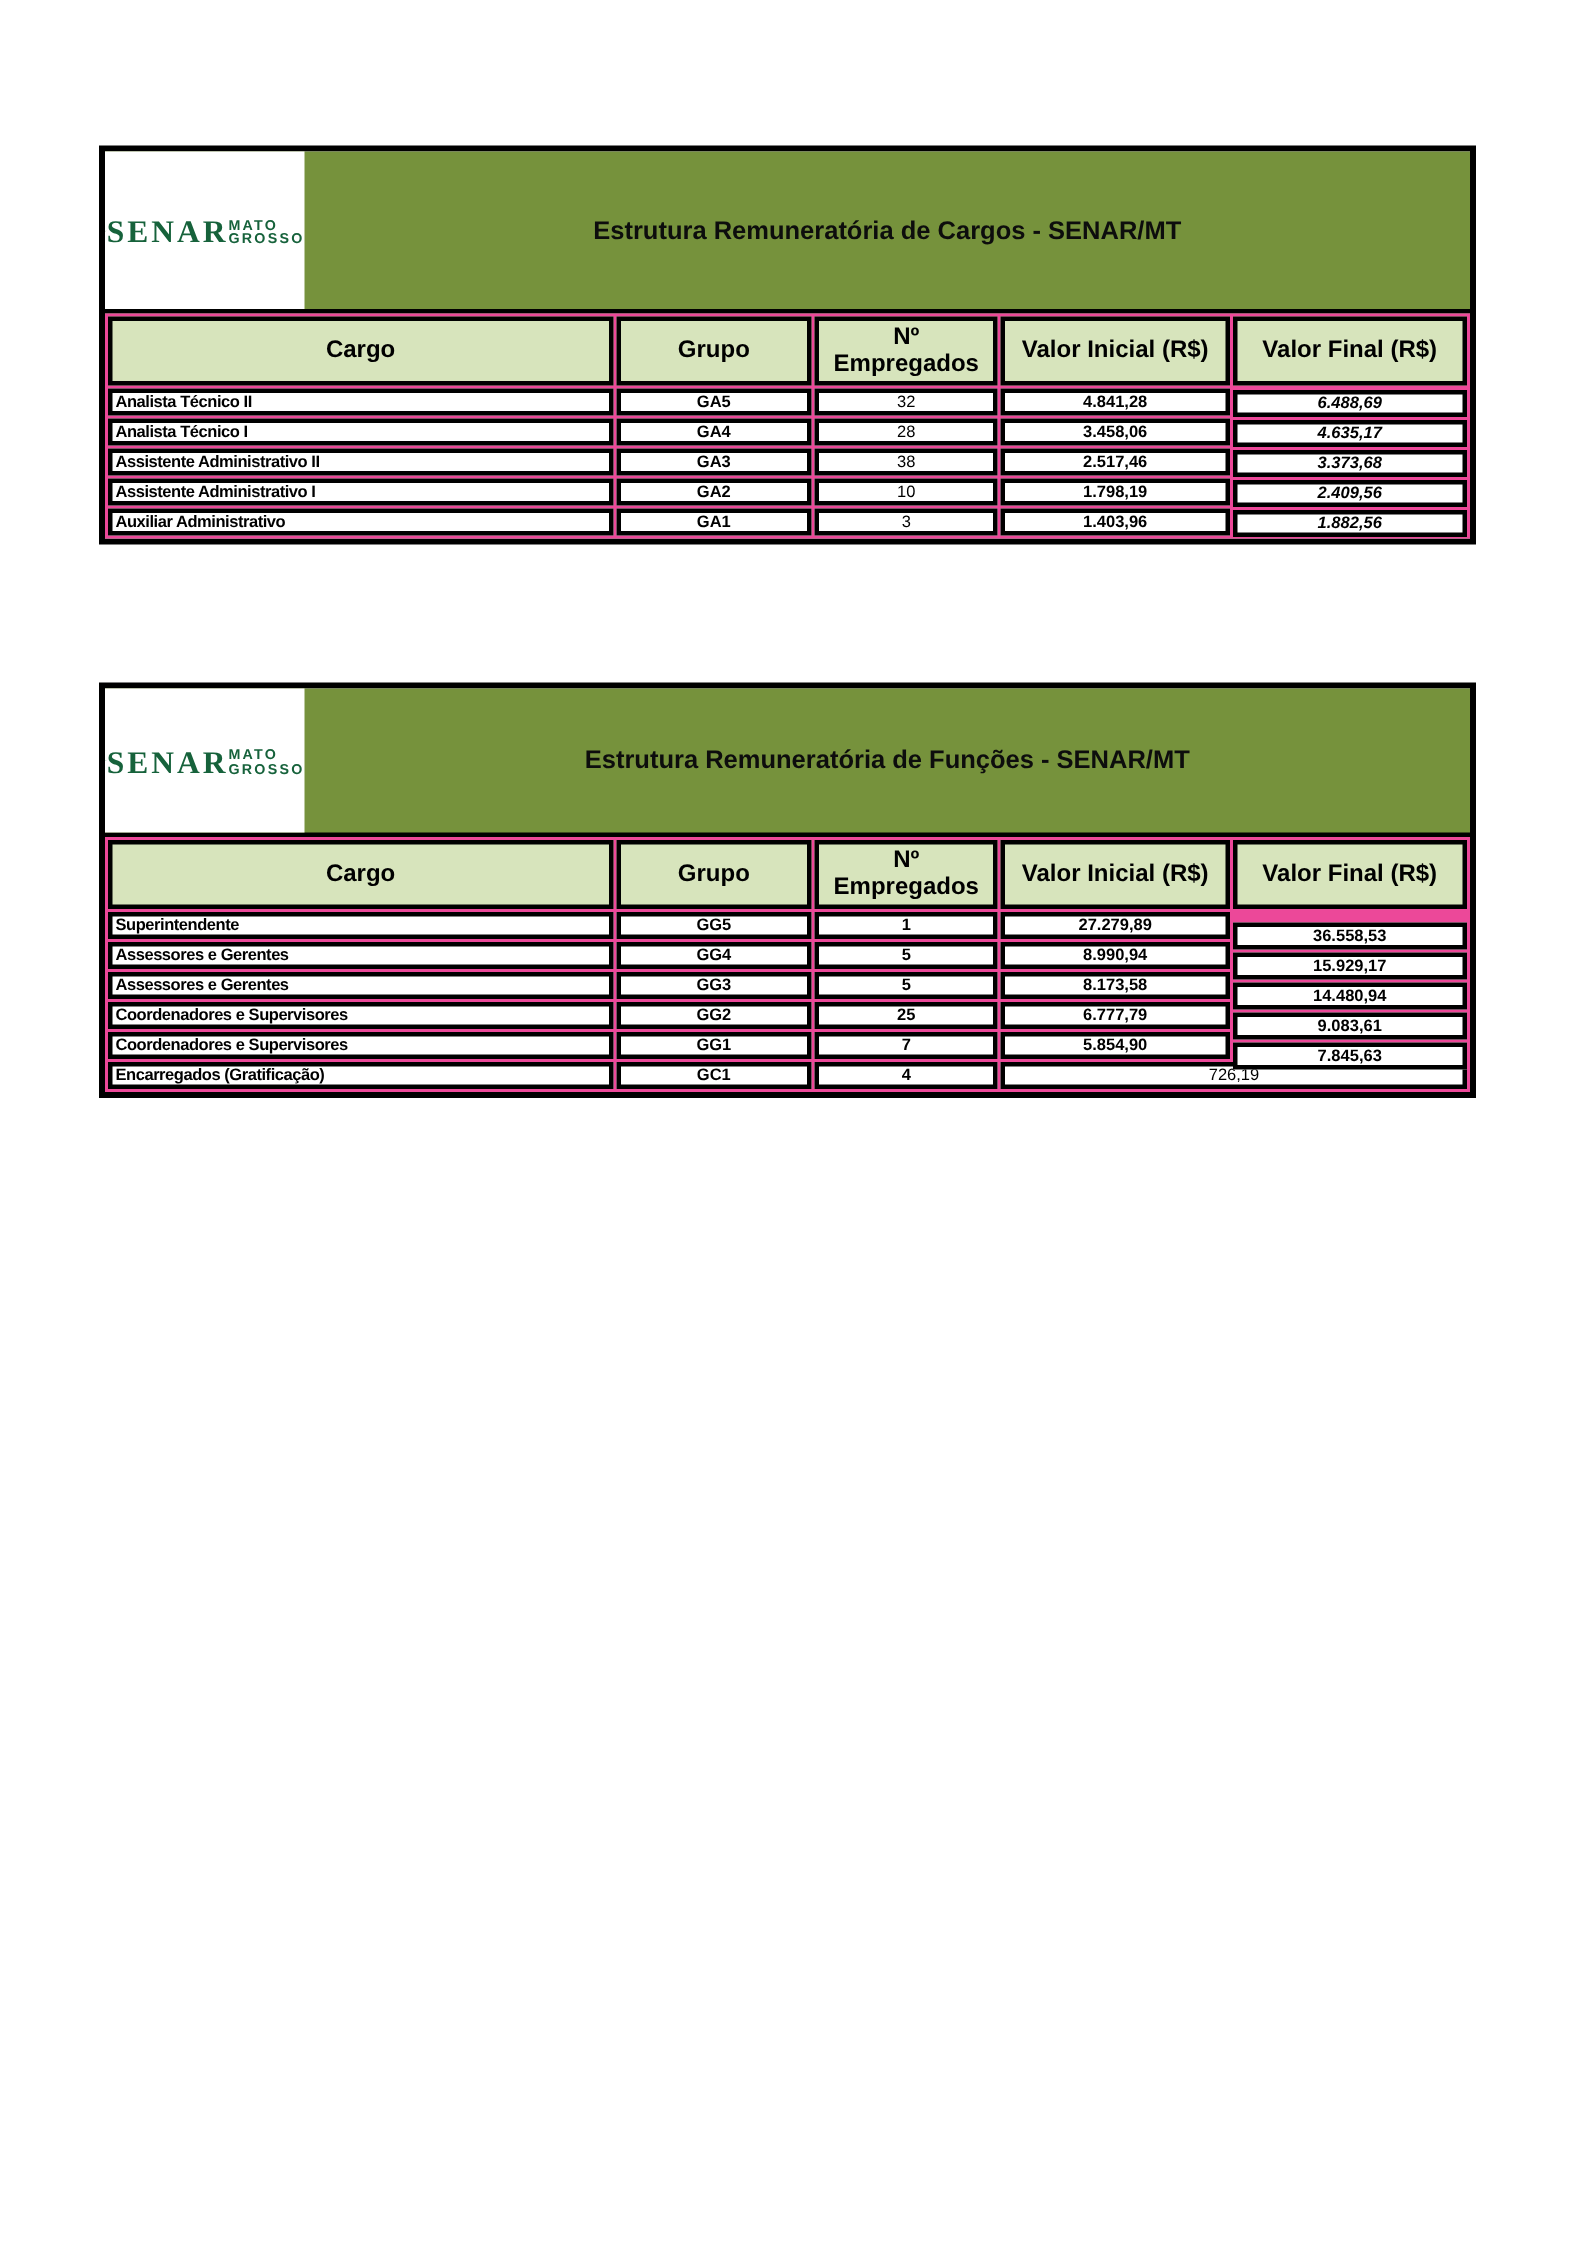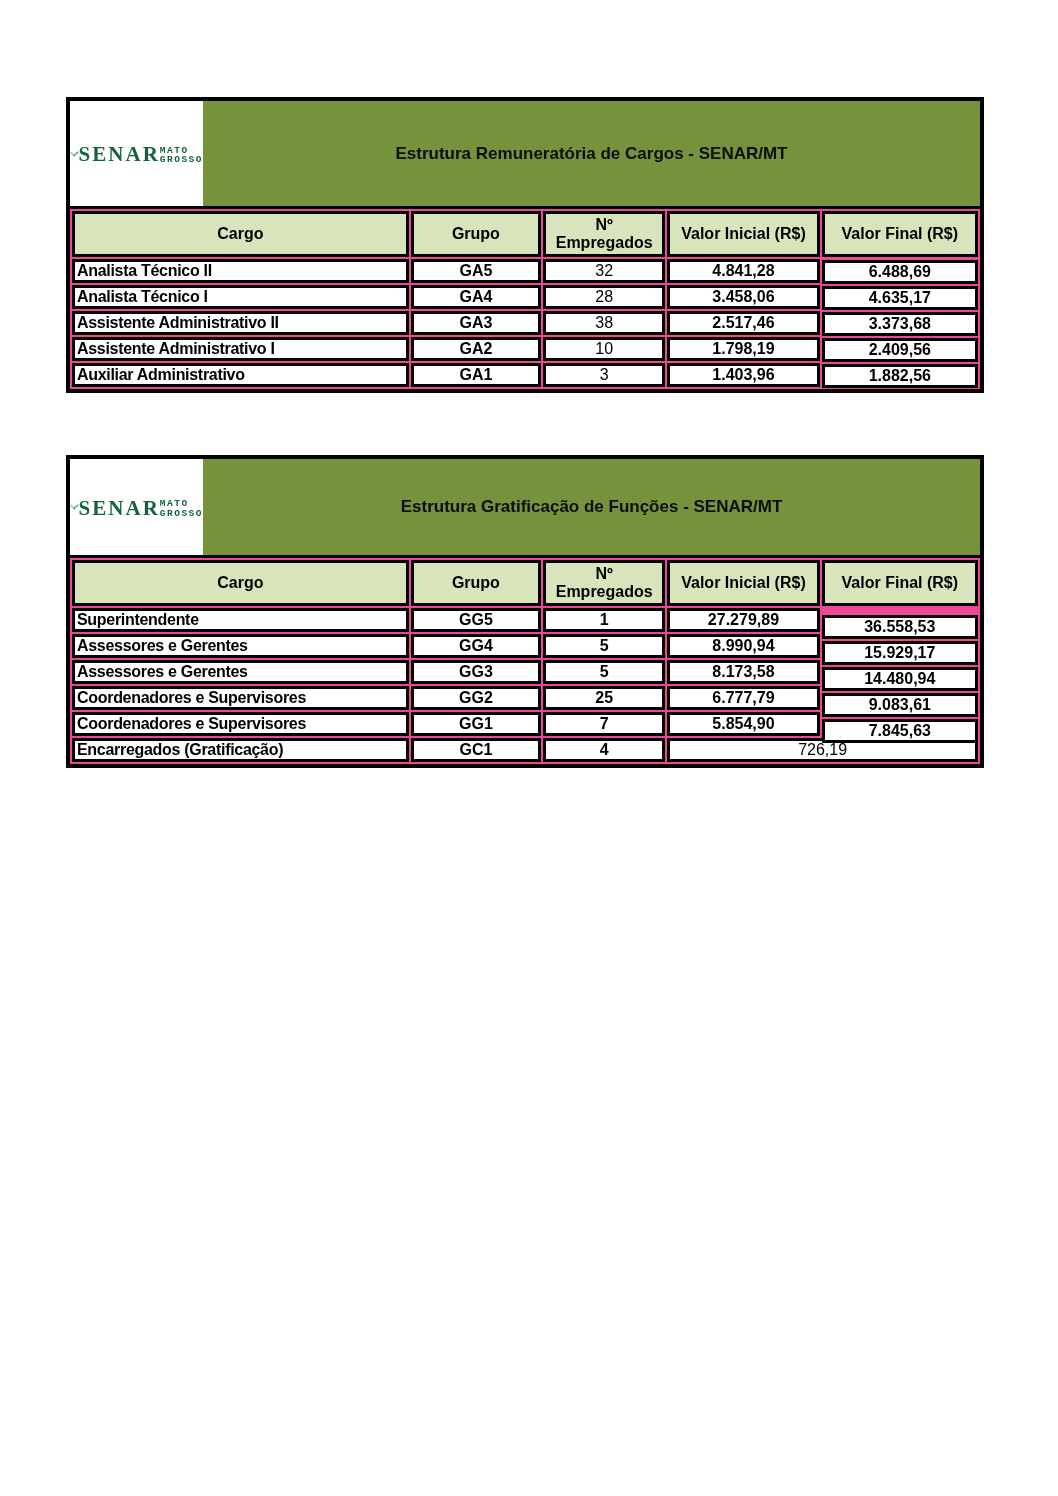--- a/index.html
+++ b/index.html
@@ -48,21 +48,21 @@
   .logo-name {
     font-family: "Liberation Serif", serif;
     font-weight: 700;
     font-size: 21px;
     letter-spacing: 2px;
     color: #16623B;
     line-height: 1;
     margin-top: 2px;
   }
   .logo-sub {
-    font-family: Liberation Mono, monospace;
+    font-family: Liberation Sans, sans-serif;
     font-weight: 700;
     font-size: 9.5px;
     letter-spacing: 1.5px;
     color: #16623B;
     line-height: 1;
     margin-top: 3px;
   }
 
   .band-title {
     flex: 1;
@@ -101,38 +101,38 @@
   .grid th {
     background: #D7E4BC;
     font-weight: 700;
     font-size: 16px;
     height: 46px;
     line-height: 1.15;
     padding: 0 2px;
   }
   .grid td {
     background: #fff;
-    font-size: 16px;
+    font-size: 11px;
     height: 14px;
     padding: 0 2px;
   }
   td.c-cargo {
     text-align: left;
     font-weight: 700;
     padding-left: 2px;
     letter-spacing: -0.3px;
   }
   td.c-grupo { font-weight: 700; }
   .t1 td.c-emp { font-weight: 400; margin-left: 24px; }
   .t2 td.c-emp { font-weight: 700; }
   td.c-val { font-weight: 700; }
   td.c-merged { font-weight: 400; }
   
   .t2 td.c-final { position: relative; top: 7px; }
-  .t1 td.c-final { position: relative; top: 1px; }
+  .t1 td.c-final { position: relative; top: 1px; font-style: italic; }
 </style>
 </head>
 <body>
 
 <div class="sheet">
 
   <section class="senar-table t1">
     <div class="band">
       <div class="logo-box">
         <svg class="logo-arcs" width="108" height="62" viewBox="0 0 130 76">
@@ -232,21 +232,21 @@
             <path d="M126 4  C94 4,  68 26, 62 73"></path>
             <path d="M126 11 C95 11, 70 30, 63.5 73"></path>
             <path d="M126 18 C96 18, 72 34, 65 73"></path>
             <path d="M126 25 C97 25, 74 38, 66.5 73"></path>
             <path d="M126 32 C98 32, 76 42, 68 73"></path>
           </g>
         </svg>
         <div class="logo-name">SENAR</div>
         <div class="logo-sub">MATO GROSSO</div>
       </div>
-      <div class="band-title">Estrutura Gratificação de Funções - SENAR/MT</div>
+      <div class="band-title">Estrutura Remuneratória de Funções - SENAR/MT</div>
     </div>
 
     <table class="grid">
       <colgroup>
           <col class="c1">
           <col class="c2">
           <col class="c3">
           <col class="c4">
           <col class="c5">
         </colgroup>

